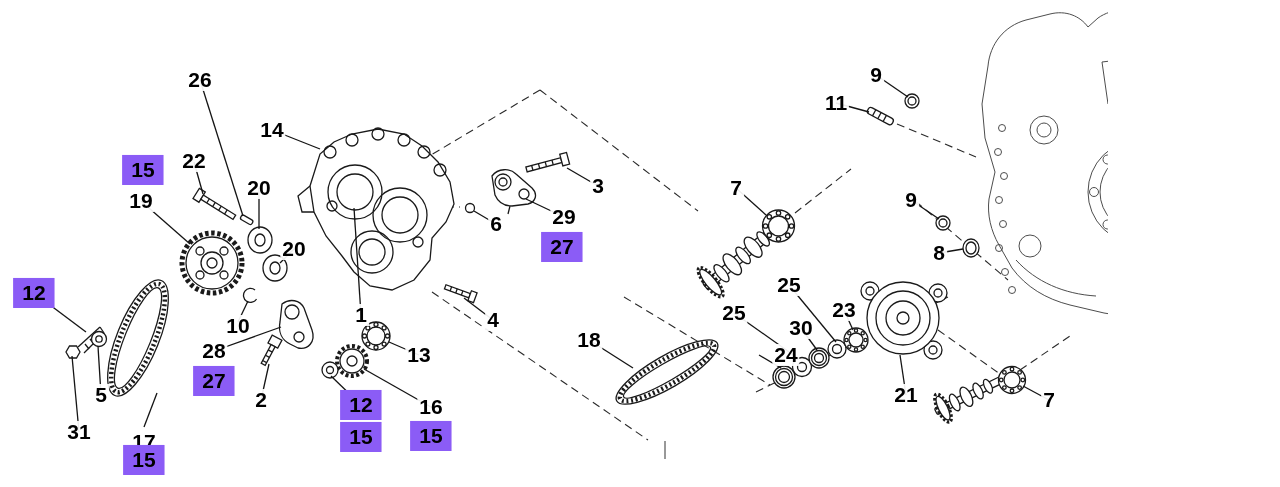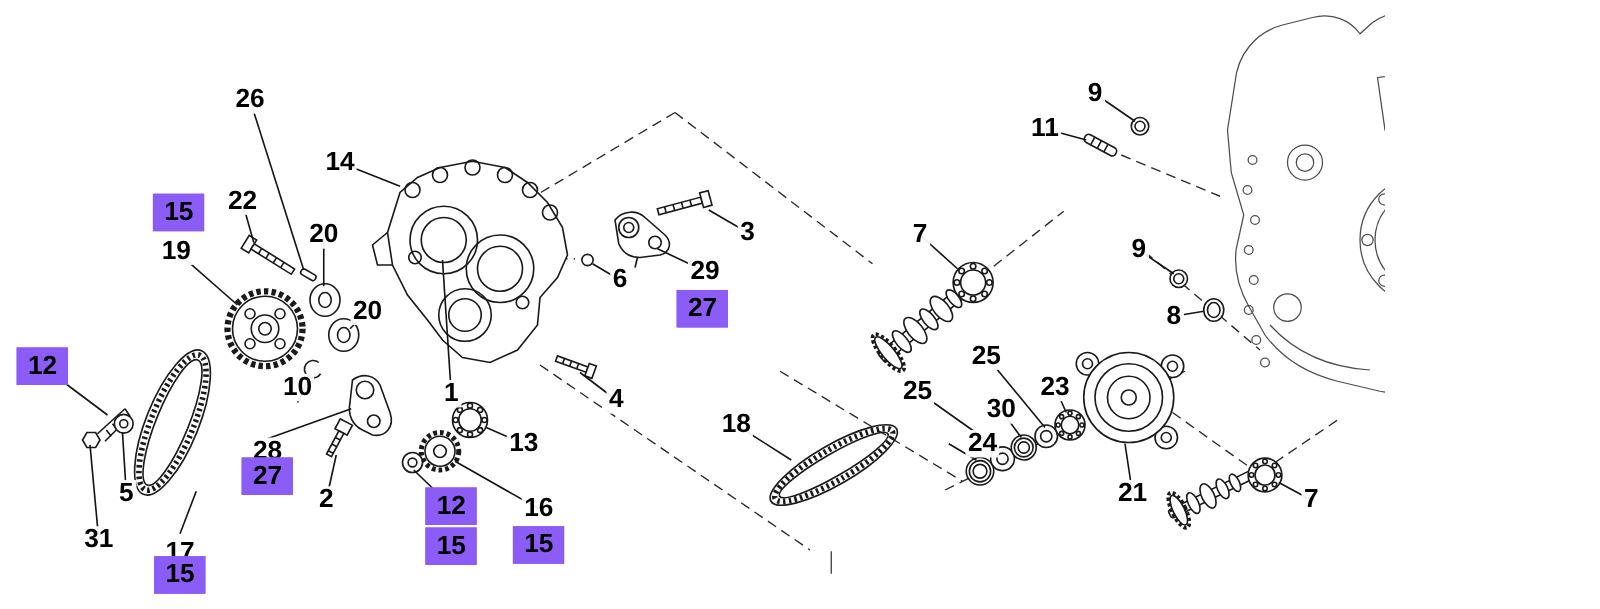--- a/index.html
+++ b/index.html
@@ -380,22 +380,22 @@
 
   <div id="callout-layer">
       <div class="callout" style="left: 200px; top: 80px;">26</div>
       <div class="callout" style="left: 272px; top: 130px;">14</div>
       <div class="callout" style="left: 194px; top: 144px; margin-top: 17px;">22</div>
       <div class="callout boxed" style="left: 143px; top: 170px;">15</div>
       <div class="callout" style="left: 141px; top: 201px;">19</div>
       <div class="callout" style="left: 259px; top: 188px;">20</div>
       <div class="callout" style="left: 294px; top: 249px;">20</div>
       <div class="callout boxed" style="left: 34px; top: 293px;">12</div>
-      <div class="callout" style="left: 238px; top: 310px;">10</div>
-      <div class="callout" style="left: 214px; top: 361px; text-decoration: underline;">28</div>
+      <div class="callout" style="left: 238px; top: 326px;">10</div>
+      <div class="callout" style="left: 214px; top: 351px;">28</div>
       <div class="callout boxed" style="left: 214px; top: 381px;">27</div>
       <div class="callout" style="left: 79px; top: 432px;">31</div>
       <div class="callout" style="left: 101px; top: 395px;">5</div>
       <div class="callout" style="left: 144px; top: 427px; margin-top: 15px;">17</div>
       <div class="callout boxed" style="left: 144px; top: 460px;">15</div>
       <div class="callout" style="left: 261px; top: 400px;">2</div>
       <div class="callout" style="left: 361px; top: 315px;">1</div>
       <div class="callout" style="left: 419px; top: 355px;">13</div>
       <div class="callout" style="left: 431px; top: 407px;">16</div>
       <div class="callout boxed" style="left: 361px; top: 405px;">12</div>

